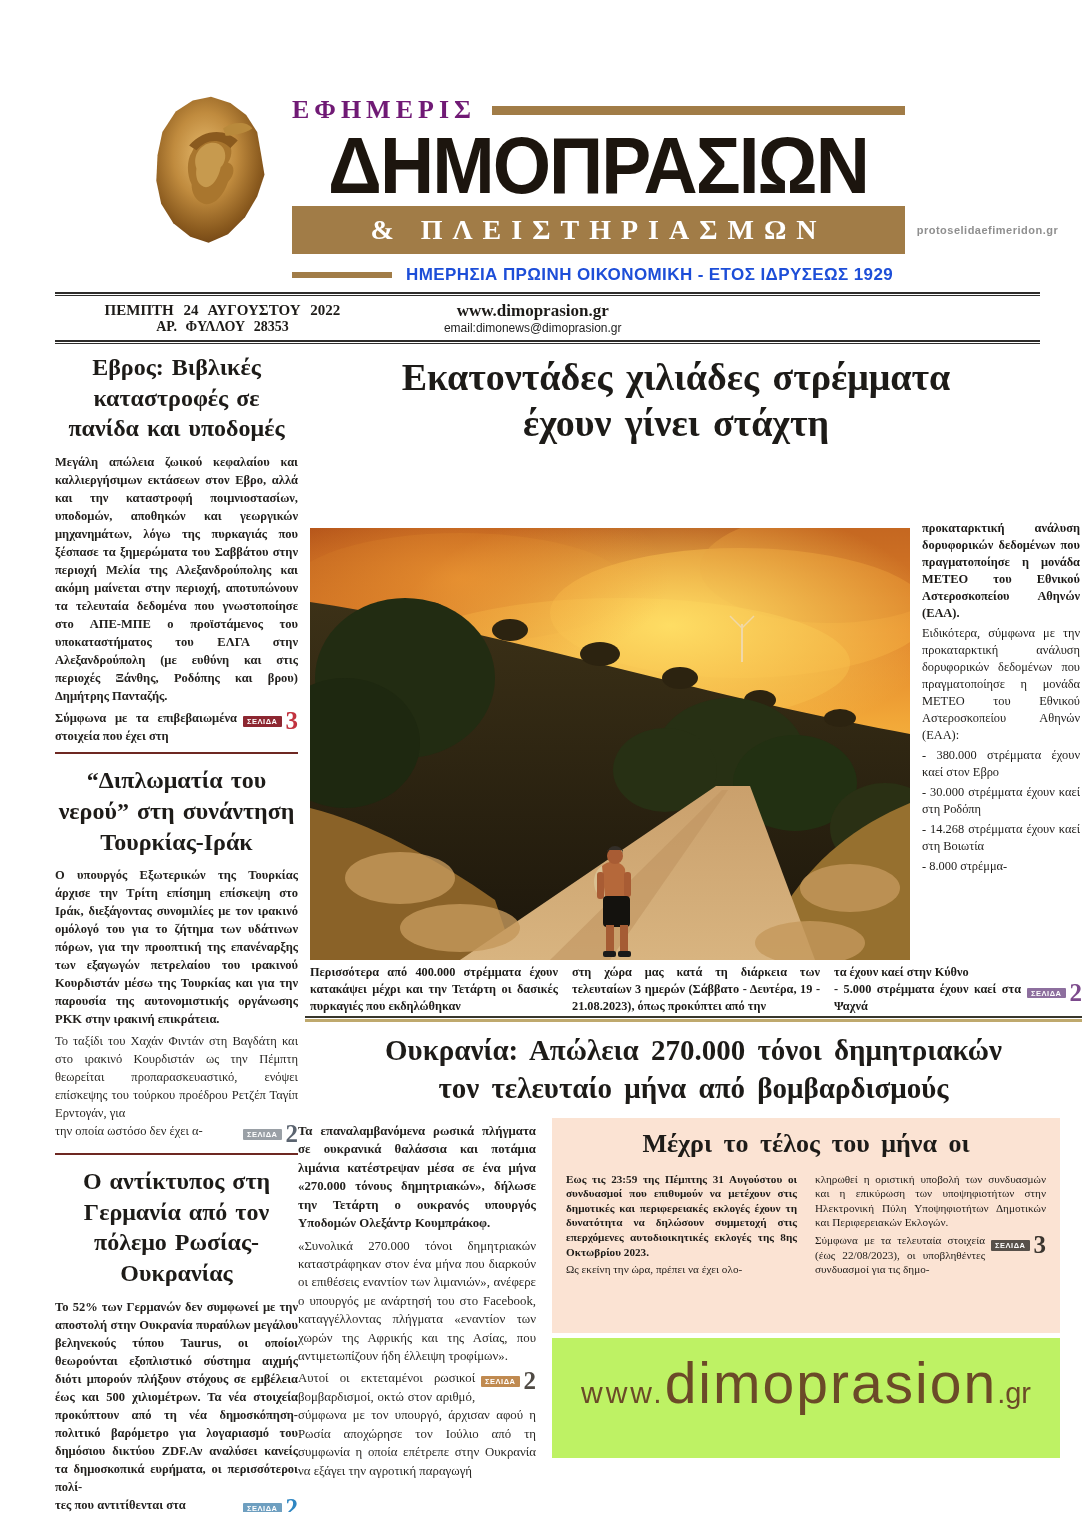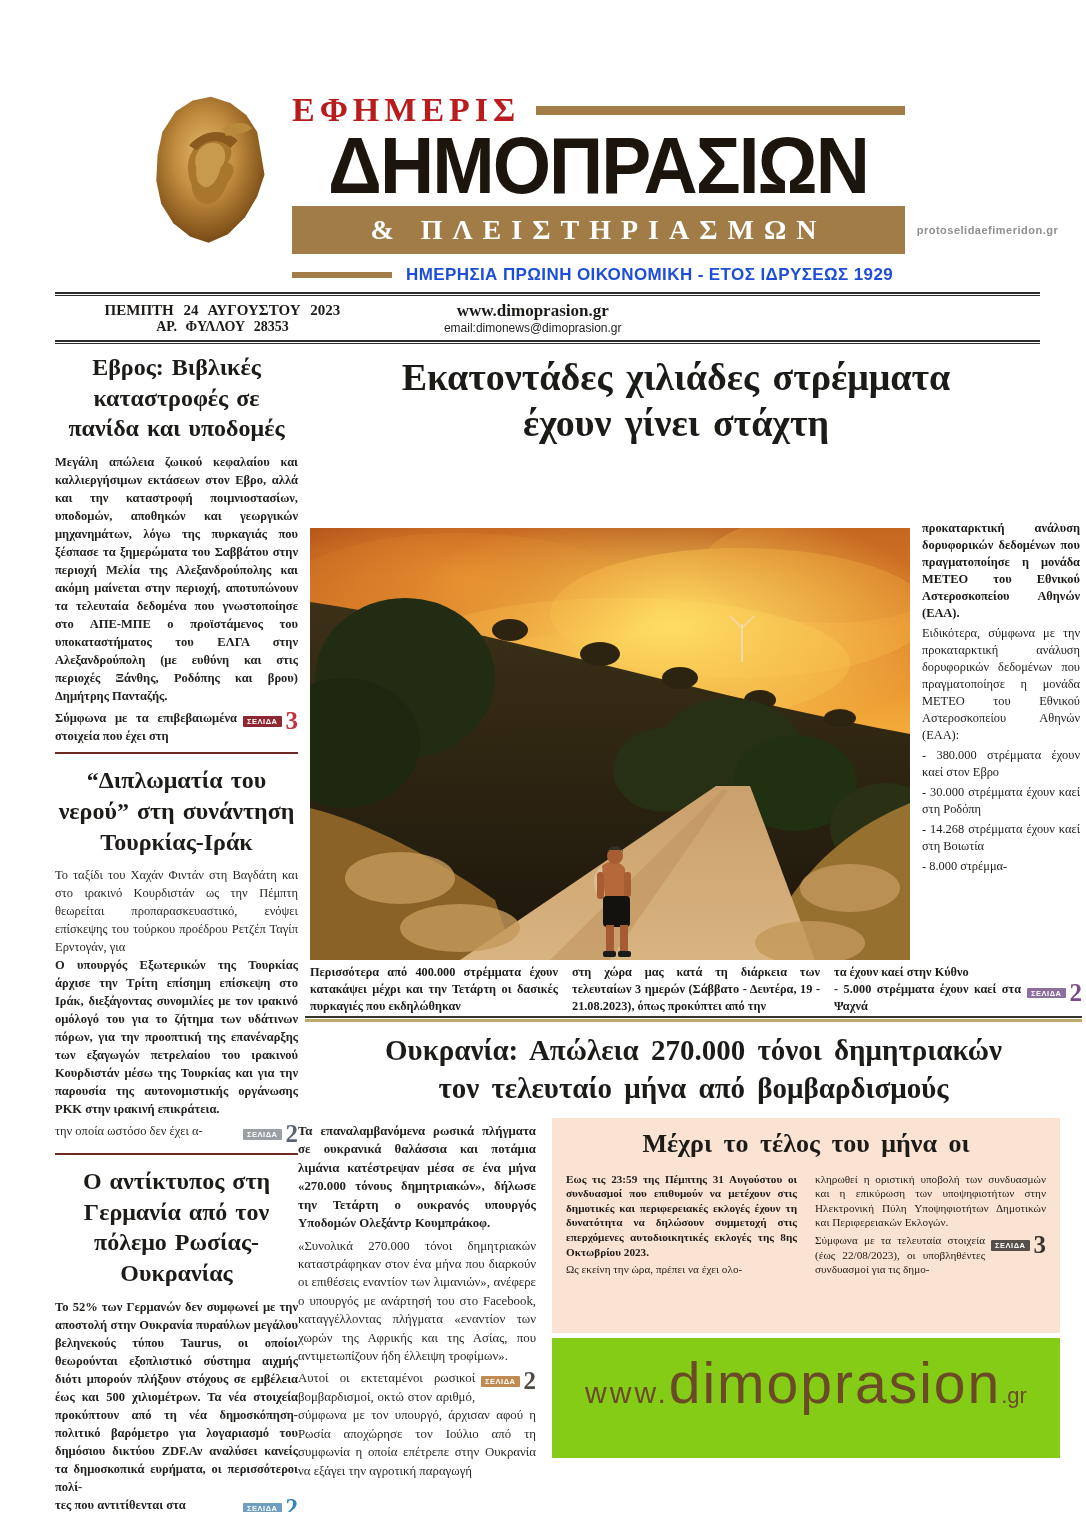--- a/index.html
+++ b/index.html
@@ -3,21 +3,21 @@
 <meta charset="utf-8">
 <style>
   html,body{margin:0;padding:0;background:#e9e9e9;}
   .serif{font-family:"Liberation Serif","DejaVu Serif",serif;}
   .page{position:relative;width:1086px;height:1536px;background:#ffffff;margin:0 auto;
         overflow:hidden;font-family:"Liberation Serif","DejaVu Serif",serif;color:#1d1b18;}
   .abs{position:absolute;}
 
   
   .kicker-row{display:flex;align-items:center;gap:16px;}
-  .kicker{font-weight:bold;font-size:34px;letter-spacing:5px;color:#b91c1c;}
+  .kicker{font-weight:bold;font-size:26px;letter-spacing:5px;color:#701a75;}
   .kicker-bar{flex:1;height:9px;background:#a17c47;}
   .mast-title{font-family:"Liberation Sans","DejaVu Sans",sans-serif;font-weight:bold;
               font-size:75px;line-height:1;letter-spacing:-2px;color:#1c150e;
               transform:scaleY(1.06);transform-origin:top left;white-space:nowrap;text-align:center;width:100%;}
   .subbar{background:#a17c47;color:#fff;display:flex;align-items:center;justify-content:center;
           font-weight:bold;font-size:28px;letter-spacing:10px;}
   .tag-row{display:flex;align-items:center;gap:14px;}
   .tag-bar{width:100px;height:6px;background:#a17c47;}
   .tagline{font-family:"Liberation Sans","DejaVu Sans",sans-serif;font-weight:bold;
            font-size:17px;color:#1d4ed8;letter-spacing:.4px;white-space:nowrap;}
@@ -64,25 +64,25 @@
   .b-orange .badge-box{background:#c08a50;} .b-orange .badge-num{color:#4f4a44;}
   .b-dark .badge-box{background:#57504a;} .b-dark .badge-num{color:#3a352f;}
 
   
   .ota{background:#fbe3d3;padding:9px 14px 6px 14px;overflow:hidden;}
   .ota-head{font-weight:bold;font-size:26px;line-height:1.3;text-align:center;word-spacing:5px;margin-bottom:11px;}
   .ota-cols{display:flex;gap:18px;}
   .ota-col{flex:1;font-size:11.2px;line-height:1.3;text-align:justify;}
   .ota-col p{margin:0 0 3px 0;}
   .ota-bold{font-weight:bold;}
-  .banner{background:#84cc16;display:flex;align-items:baseline;justify-content:center;
+  .banner{background:#bef264;display:flex;align-items:baseline;justify-content:center;
           font-family:"Liberation Sans","DejaVu Sans",sans-serif;color:#6b4a28;padding-top:12px;box-sizing:border-box;}
   .bn-www{font-size:30px;letter-spacing:3px;}
   .bn-name{font-size:57px;letter-spacing:2px;font-weight:normal;}
-  .bn-gr{font-size:22px;}
+  .bn-gr{font-size:29px;}
 </style>
 </head>
 <body>
 
 <div class="page">
 
   <div class="abs" style="left:150px;top:92px;width:122px;height:158px;">
     <svg width="122" height="158" viewBox="0 0 100 130">
       <defs>
         <radialGradient id="gold" cx="45%" cy="40%" r="65%">
@@ -117,21 +117,21 @@
     <span class="tag-bar"></span>
     <span class="tagline">ΗΜΕΡΗΣΙΑ ΠΡΩΙΝΗ ΟΙΚΟΝΟΜΙΚΗ - ΕΤΟΣ ΙΔΡΥΣΕΩΣ 1929</span>
   </div>
 
   <div class="abs watermark" style="left:905px;top:224px;width:165px;text-align:center;">protoselidaefimeridon.gr</div>
 
   <div class="abs rule" style="left:55px;top:292px;width:985px;"></div>
 
   <div class="abs dateline" style="left:55px;top:298px;width:985px;height:40px;">
     <div class="dl" style="width:34%;">
-      <div class="dl-main">ΠΕΜΠΤΗ 24 ΑΥΓΟΥΣΤΟΥ 2023</div>
+      <div class="dl-main">ΠΕΜΠΤΗ 24 ΑΥΓΟΥΣΤΟΥ 2022</div>
       <div class="dl-sub">ΑΡ. ΦΥΛΛΟΥ 28353</div>
     </div>
     <div class="dl" style="width:29%;">
       <div class="dl-site">www.dimoprasion.gr</div>
       <div class="dl-email">email:dimonews@dimoprasion.gr</div>
     </div>
   </div>
 
   <div class="abs rule" style="left:55px;top:340px;width:985px;"></div>
 
@@ -145,22 +145,22 @@
           <span class="badge-box">ΣΕΛΙΔΑ</span>
           <span class="badge-num">3</span>
         </span>
         <span>Σύμφωνα με τα επιβεβαιωμένα στοιχεία που έχει στη</span>
       </div>
       <div class="col-rule"></div>
     </div>
 
     <div>
       <h2 class="lhead">“Διπλωματία του νερού” στη συνάντηση Τουρκίας-Ιράκ</h2>
+      <p class="body">Ο υπουργός Εξωτερικών της Τουρκίας άρχισε την Τρίτη επίσημη επίσκεψη στο Ιράκ, διεξάγοντας συνομιλίες με τον ιρακινό ομόλογό του για το ζήτημα των υδάτινων πόρων, για την προοπτική της επανέναρξης των εξαγωγών πετρελαίου του ιρακινού Κουρδιστάν μέσω της Τουρκίας και για την παρουσία της αυτονομιστικής οργάνωσης ΡΚΚ στην ιρακινή επικράτεια.</p>
       <p class="body norm" style="margin-bottom:0;">Το ταξίδι του Χαχάν Φιντάν στη Βαγδάτη και στο ιρακινό Κουρδιστάν ως την Πέμπτη θεωρείται προπαρασκευαστικό, ενόψει επίσκεψης του τούρκου προέδρου Ρετζέπ Ταγίπ Ερντογάν, για</p>
-      <p class="body">Ο υπουργός Εξωτερικών της Τουρκίας άρχισε την Τρίτη επίσημη επίσκεψη στο Ιράκ, διεξάγοντας συνομιλίες με τον ιρακινό ομόλογό του για το ζήτημα των υδάτινων πόρων, για την προοπτική της επανέναρξης των εξαγωγών πετρελαίου του ιρακινού Κουρδιστάν μέσω της Τουρκίας και για την παρουσία της αυτονομιστικής οργάνωσης ΡΚΚ στην ιρακινή επικράτεια.</p>
       <div class="body norm tail">
         <span class="badge b-gray">
           <span class="badge-box">ΣΕΛΙΔΑ</span>
           <span class="badge-num">2</span>
         </span>
         <span>την οποία ωστόσο δεν έχει α-</span>
       </div>
       <div class="col-rule"></div>
     </div>
 

